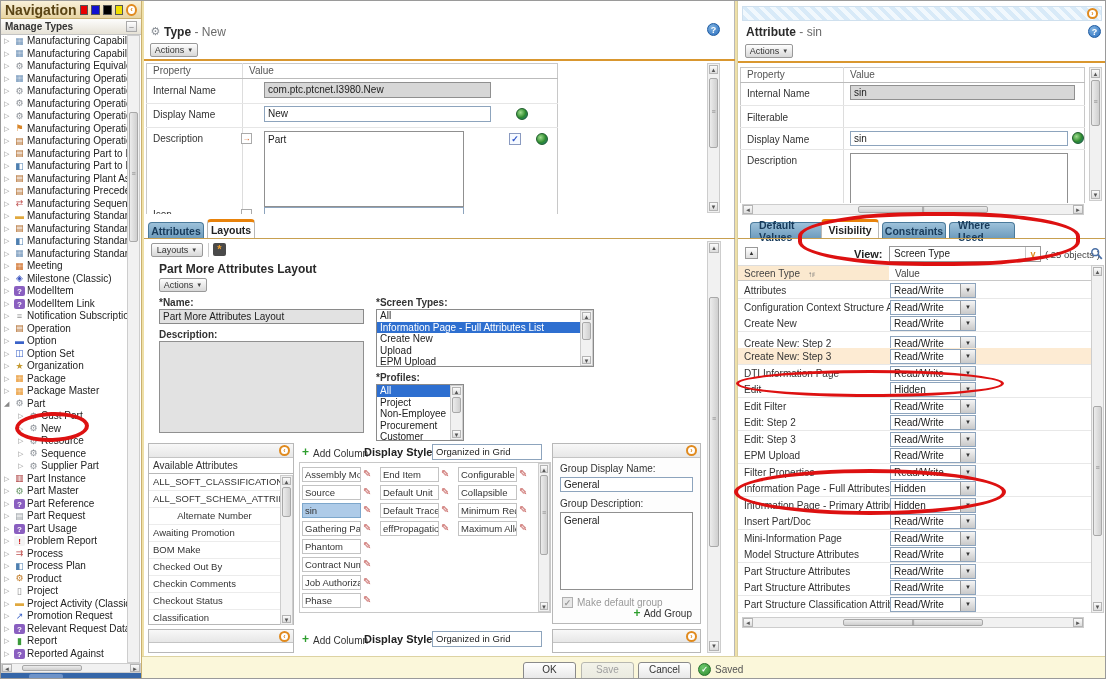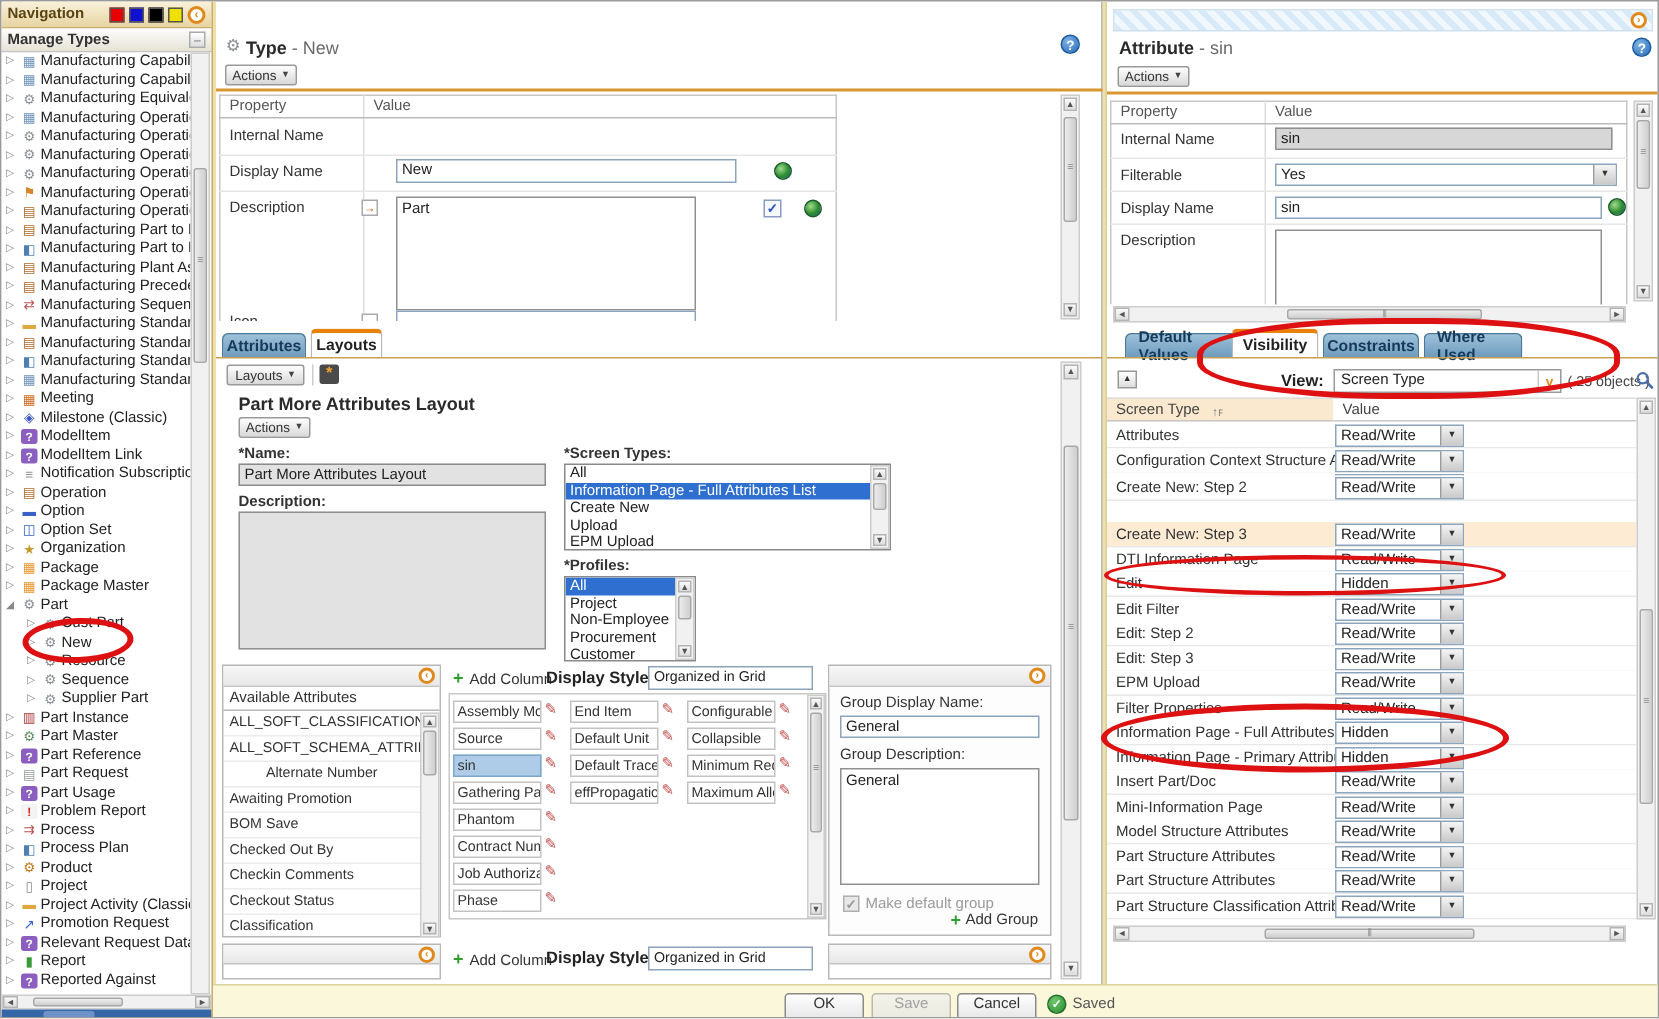--- a/index.html
+++ b/index.html
@@ -3,21 +3,21 @@
 <meta charset="utf-8">
 <style>
 *{margin:0;padding:0;box-sizing:border-box}
 html,body{background:#fff}
 .app{position:relative;width:1106px;height:679px;background:#fff;overflow:hidden;
   font-family:"Liberation Sans",sans-serif;border:1px solid #9a9a9a;font-size:10px;color:#333}
 .abs{position:absolute}
 
 .nav-title{left:0;top:0;width:140px;height:18px;background:linear-gradient(#f9f1da,#e7d4a2);
   border-bottom:1px solid #c9b070;display:flex;align-items:center;padding:0 4px;gap:3px}
-.nav-title .t{font-weight:bold;color:#5a4414;font-size:10px;flex:1}
+.nav-title .t{font-weight:bold;color:#5a4414;font-size:14px;flex:1}
 .sq{width:10px;height:10px;border:1px solid #555;display:inline-block}
 .ocircle{width:12px;height:12px;border:2px solid #e08a1e;border-radius:50%;background:#fff;
   color:#e08a1e;font-weight:bold;font-size:8px;line-height:8px;text-align:center}
 .nav-sub{left:0;top:18px;width:140px;height:16px;background:linear-gradient(#fdfdfd,#e6e2d6);
   border-bottom:1px solid #c4c4c4;display:flex;align-items:center;padding:0 4px}
 .nav-sub .t{font-weight:bold;font-size:10px;color:#333;flex:1}
 .minbox{width:11px;height:11px;border:1px solid #aaa;background:linear-gradient(#fff,#ddd);
   font-size:8px;line-height:9px;text-align:center;color:#666}
 #nav-tree{left:0;top:34px;width:126px;height:628px;overflow:hidden;background:#fff}
 .trow{height:12.5px;line-height:12.5px;white-space:nowrap;overflow:hidden;padding-left:3px;
@@ -402,20 +402,21 @@
   </div>
   <div class="abs divider" style="left:143px;top:58px;width:591px"></div>
 
   <div class="abs" style="left:143px;top:60px;width:578px;height:153px;overflow:hidden">
     <div class="abs" style="left:2px;top:2px;width:412px;height:151px;border:1px solid #c8c8c8;border-bottom:none"></div>
     <div class="abs" style="left:98px;top:2px;width:1px;height:151px;background:#ddd"></div>
     <div class="abs collabel" style="left:9px;top:4px">Property</div>
     <div class="abs collabel" style="left:105px;top:4px">Value</div>
     <div class="abs" style="left:2px;top:17px;width:412px;height:1px;background:#bbb"></div>
     <div class="abs plabel" style="left:9px;top:24px">Internal Name</div>
+    <div class="abs inputbox ro" style="left:120px;top:21px;width:227px;height:16px">com.ptc.ptcnet.I3980.New</div>
     <div class="abs" style="left:2px;top:42px;width:412px;height:1px;background:#e6e6e6"></div>
     <div class="abs plabel" style="left:9px;top:48px">Display Name</div>
     <div class="abs inputbox" style="left:120px;top:45px;width:227px;height:16px">New</div>
     <div class="abs globe" style="left:372px;top:47px"></div>
     <div class="abs" style="left:2px;top:66px;width:412px;height:1px;background:#e6e6e6"></div>
     <div class="abs plabel" style="left:9px;top:72px">Description</div>
     <div class="abs inherit" style="left:97px;top:72px">→</div>
     <div class="abs tarea" style="left:120px;top:70px;width:200px;height:76px">Part</div>
     <div class="abs cb" style="left:365px;top:72px">✓</div>
     <div class="abs globe" style="left:392px;top:72px"></div>
@@ -492,21 +493,21 @@
   <div class="abs" style="left:147px;top:442px;width:146px;height:182px;border:1px solid #b8b8b8;background:#fff">
     <div class="secthead" style="height:14px">
       <span class="ocircle" style="width:11px;height:11px;font-size:7px;line-height:7px">‹</span>
     </div>
     <div style="height:16px;border-bottom:1px solid #b8b8b8;font-size:10px;color:#333;padding:2px 4px;white-space:nowrap;overflow:hidden">Available Attributes</div>
     <div id="avail-list" style="width:131px;height:150px;overflow:hidden">
         <div style="height: 17px; line-height: 16px; font-size: 9.5px; padding: 0px 4px; border-bottom: 1px solid rgb(236, 236, 236); white-space: nowrap; overflow: hidden; color: rgb(51, 51, 51);">ALL_SOFT_CLASSIFICATION_ATTR</div>
         <div style="height: 17px; line-height: 16px; font-size: 9.5px; padding: 0px 4px; border-bottom: 1px solid rgb(236, 236, 236); white-space: nowrap; overflow: hidden; color: rgb(51, 51, 51);">ALL_SOFT_SCHEMA_ATTRIBUTES</div>
         <div style="height: 17px; line-height: 16px; font-size: 9.5px; padding: 0px 4px; border-bottom: 1px solid rgb(236, 236, 236); white-space: nowrap; overflow: hidden; color: rgb(51, 51, 51); text-align: center;">Alternate Number</div>
         <div style="height: 17px; line-height: 16px; font-size: 9.5px; padding: 0px 4px; border-bottom: 1px solid rgb(236, 236, 236); white-space: nowrap; overflow: hidden; color: rgb(51, 51, 51);">Awaiting Promotion</div>
-        <div style="height: 17px; line-height: 16px; font-size: 9.5px; padding: 0px 4px; border-bottom: 1px solid rgb(236, 236, 236); white-space: nowrap; overflow: hidden; color: rgb(51, 51, 51);">BOM Save</div>
+        <div style="height: 17px; line-height: 16px; font-size: 9.5px; padding: 0px 4px; border-bottom: 1px solid rgb(236, 236, 236); white-space: nowrap; overflow: hidden; color: rgb(51, 51, 51);">BOM Make</div>
         <div style="height: 17px; line-height: 16px; font-size: 9.5px; padding: 0px 4px; border-bottom: 1px solid rgb(236, 236, 236); white-space: nowrap; overflow: hidden; color: rgb(51, 51, 51);">Checked Out By</div>
         <div style="height: 17px; line-height: 16px; font-size: 9.5px; padding: 0px 4px; border-bottom: 1px solid rgb(236, 236, 236); white-space: nowrap; overflow: hidden; color: rgb(51, 51, 51);">Checkin Comments</div>
         <div style="height: 17px; line-height: 16px; font-size: 9.5px; padding: 0px 4px; border-bottom: 1px solid rgb(236, 236, 236); white-space: nowrap; overflow: hidden; color: rgb(51, 51, 51);">Checkout Status</div>
         <div style="height: 17px; line-height: 16px; font-size: 9.5px; padding: 0px 4px; border-bottom: 1px solid rgb(236, 236, 236); white-space: nowrap; overflow: hidden; color: rgb(51, 51, 51);">Classification</div>
       </div>
     <div class="abs sb" style="right:0;top:31px;width:13px;height:150px">
       <div class="sb-btn" style="left:1px;top:1px;width:9px;height:8px">▲</div>
       <div class="sb-thumb" style="left:1px;top:11px;width:9px;height:30px"></div>
       <div class="sb-btn" style="left:1px;bottom:1px;width:9px;height:8px">▼</div>
     </div>
@@ -655,24 +656,20 @@
   <div class="abs" style="left:737px;top:64px;width:369px;height:138px;overflow:hidden">
     <div class="abs" style="left:2px;top:2px;width:345px;height:136px;border:1px solid #c8c8c8;border-bottom:none"></div>
     <div class="abs" style="left:105px;top:2px;width:1px;height:136px;background:#ddd"></div>
     <div class="abs collabel" style="left:9px;top:4px">Property</div>
     <div class="abs collabel" style="left:112px;top:4px">Value</div>
     <div class="abs" style="left:2px;top:17px;width:345px;height:1px;background:#bbb"></div>
     <div class="abs plabel" style="left:9px;top:23px">Internal Name</div>
     <div class="abs inputbox ro" style="left:112px;top:20px;width:225px;height:15px">sin</div>
     <div class="abs" style="left:2px;top:40px;width:345px;height:1px;background:#e6e6e6"></div>
     <div class="abs plabel" style="left:9px;top:47px">Filterable</div>
-    <div class="abs ddl" style="left:112px;top:44px;width:228px">
-      <span class="txt">Yes</span>
-      <span class="ab">▼</span>
-    </div>
     <div class="abs" style="left:2px;top:62px;width:345px;height:1px;background:#e6e6e6"></div>
     <div class="abs plabel" style="left:9px;top:69px">Display Name</div>
     <div class="abs inputbox" style="left:112px;top:66px;width:218px;height:15px">sin</div>
     <div class="abs globe" style="left:334px;top:67px"></div>
     <div class="abs" style="left:2px;top:84px;width:345px;height:1px;background:#e6e6e6"></div>
     <div class="abs plabel" style="left:9px;top:90px">Description</div>
     <div class="abs tarea" style="left:112px;top:88px;width:218px;height:60px"></div>
     <div class="abs sb" style="left:351px;top:2px;width:13px;height:134px">
       <div class="sb-btn" style="left:1px;top:1px;width:9px;height:9px">▲</div>
       <div class="sb-thumb" style="left:1px;top:12px;width:9px;height:46px">
@@ -738,21 +735,21 @@
           <div class="ab">▼</div>
         </div>
       </div>
       <div class="vrow" style="top: 33px;">
         <div class="vlabel">Create New</div>
         <div class="vdd ddl">
           <div class="txt">Read/Write</div>
           <div class="ab">▼</div>
         </div>
       </div>
-      <div class="vrow" style="top: 35px;">
+      <div class="vrow" style="top: 53px;">
         <div class="vlabel">Create New: Step 2</div>
         <div class="vdd ddl">
           <div class="txt">Read/Write</div>
           <div class="ab">▼</div>
         </div>
       </div>
       <div class="vrow hl" style="top: 66px;">
         <div class="vlabel">Create New: Step 3</div>
         <div class="vdd ddl">
           <div class="txt">Read/Write</div>

